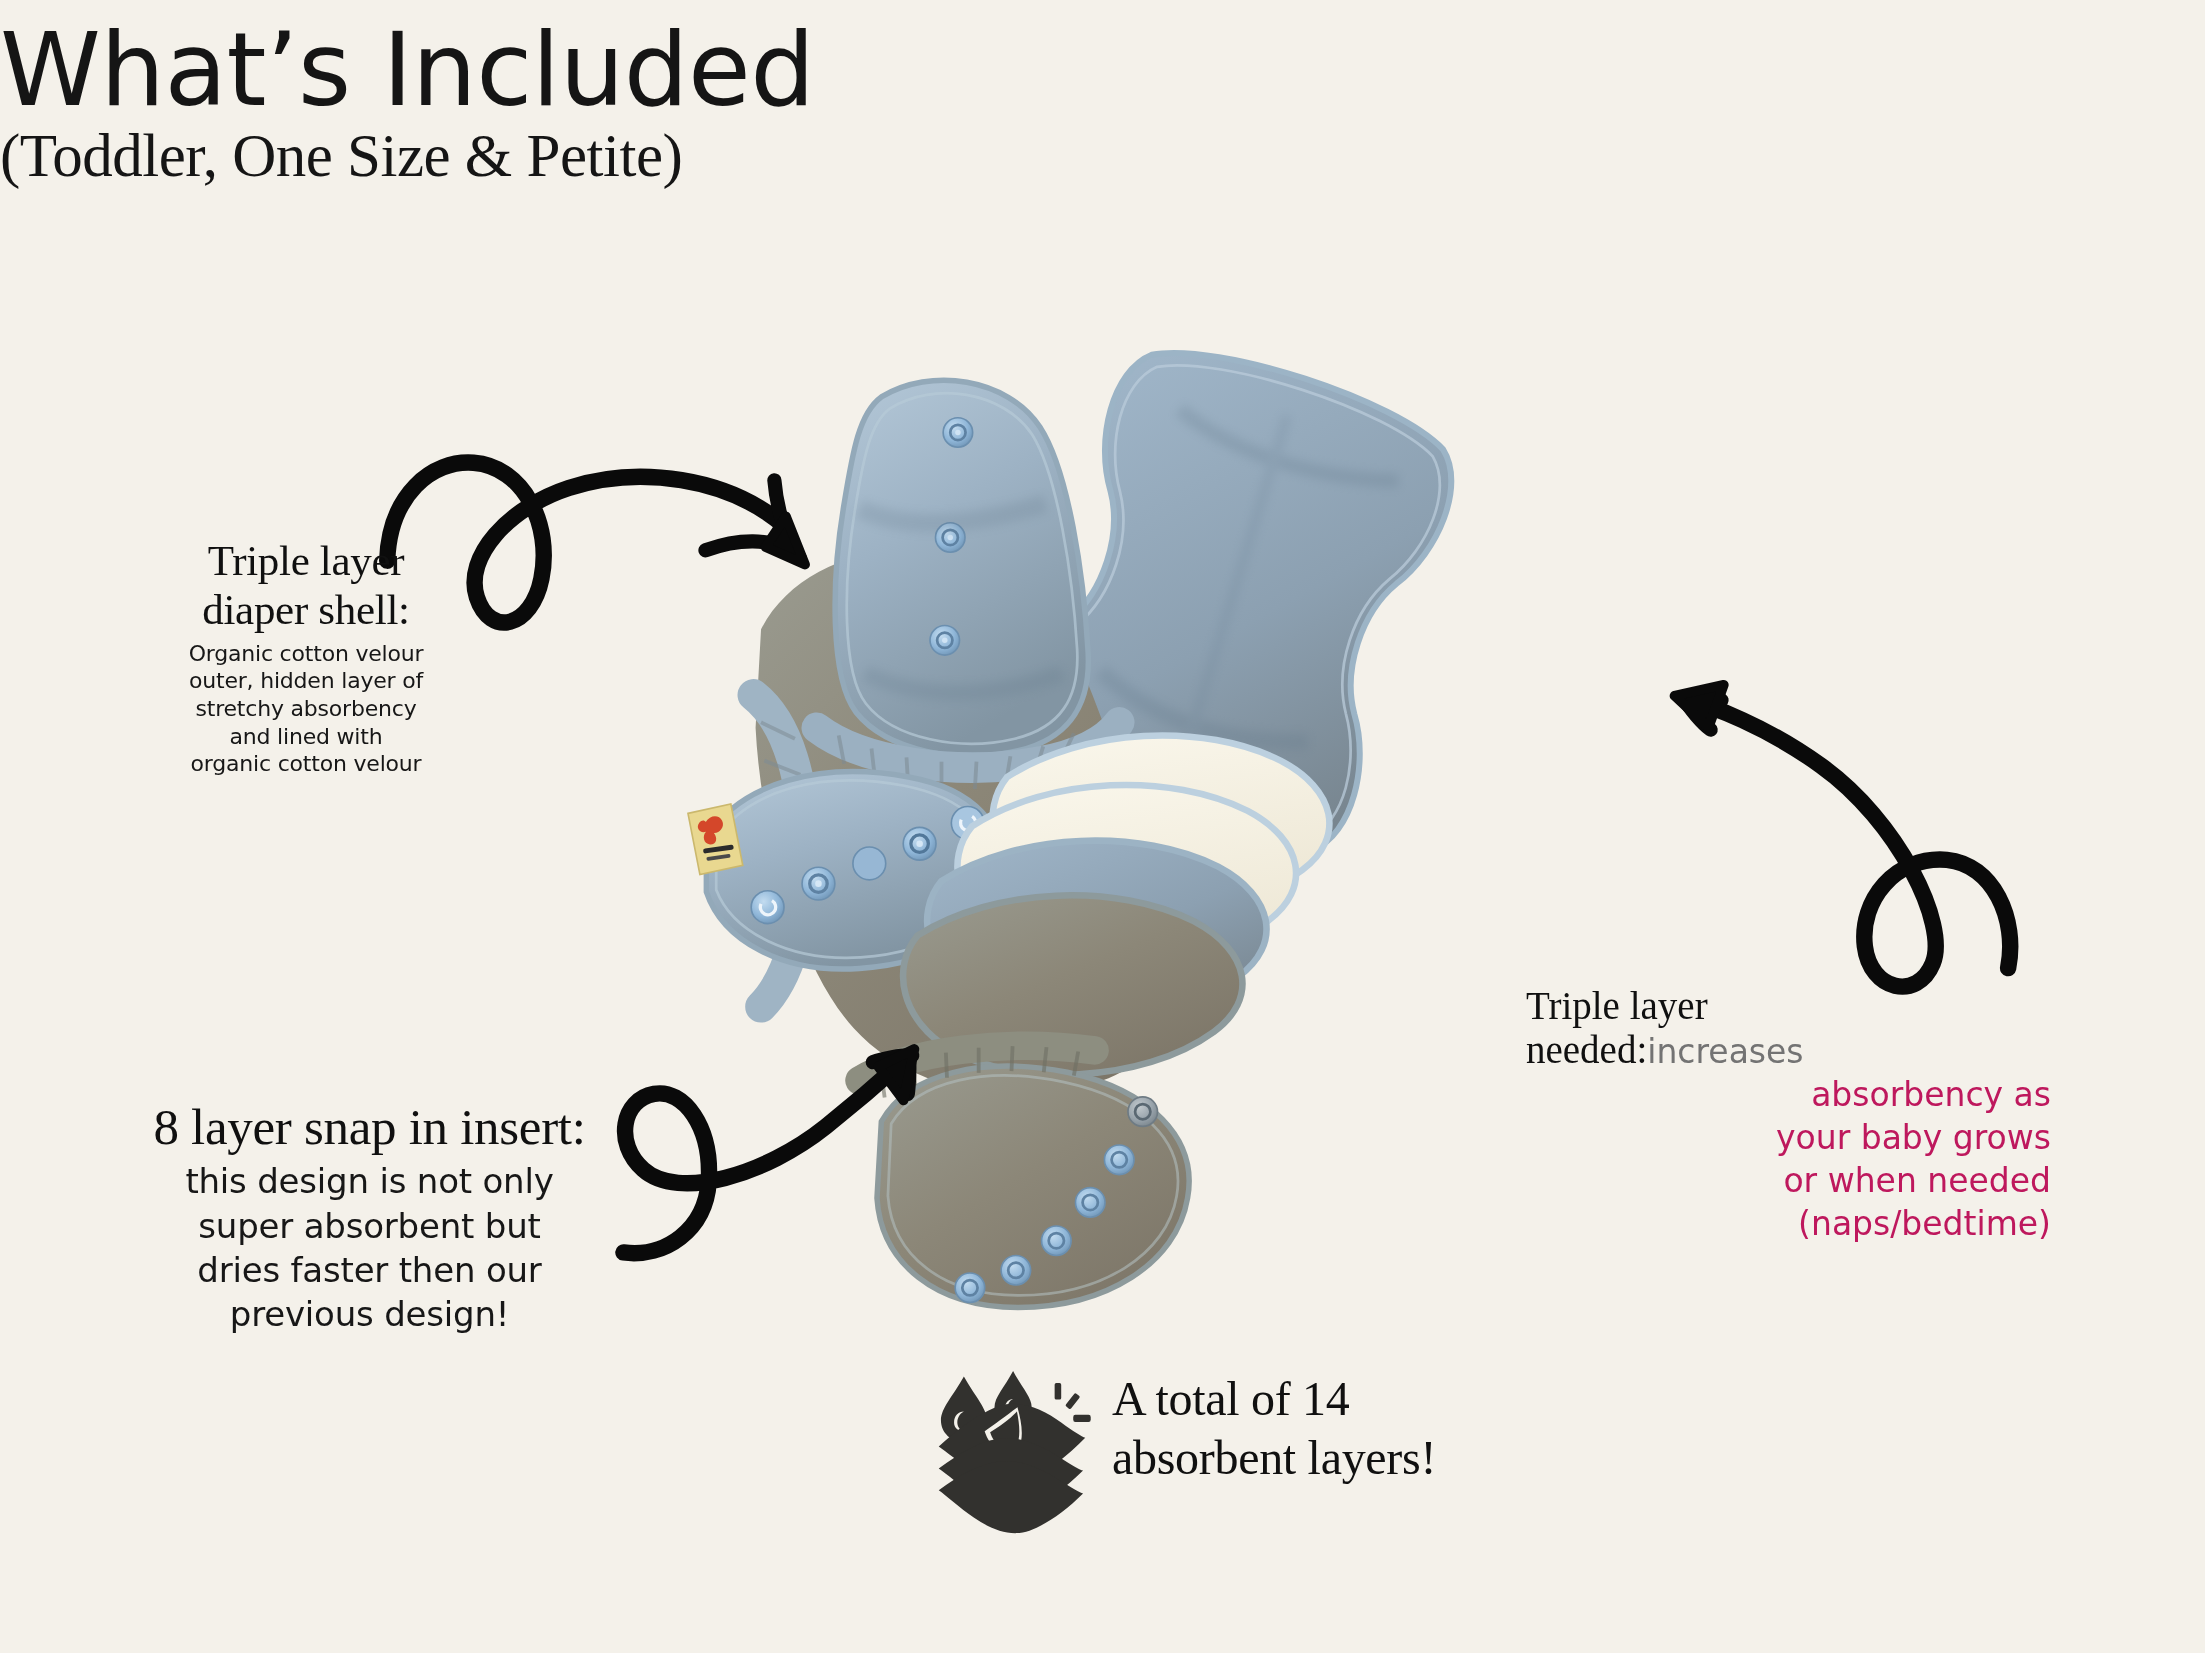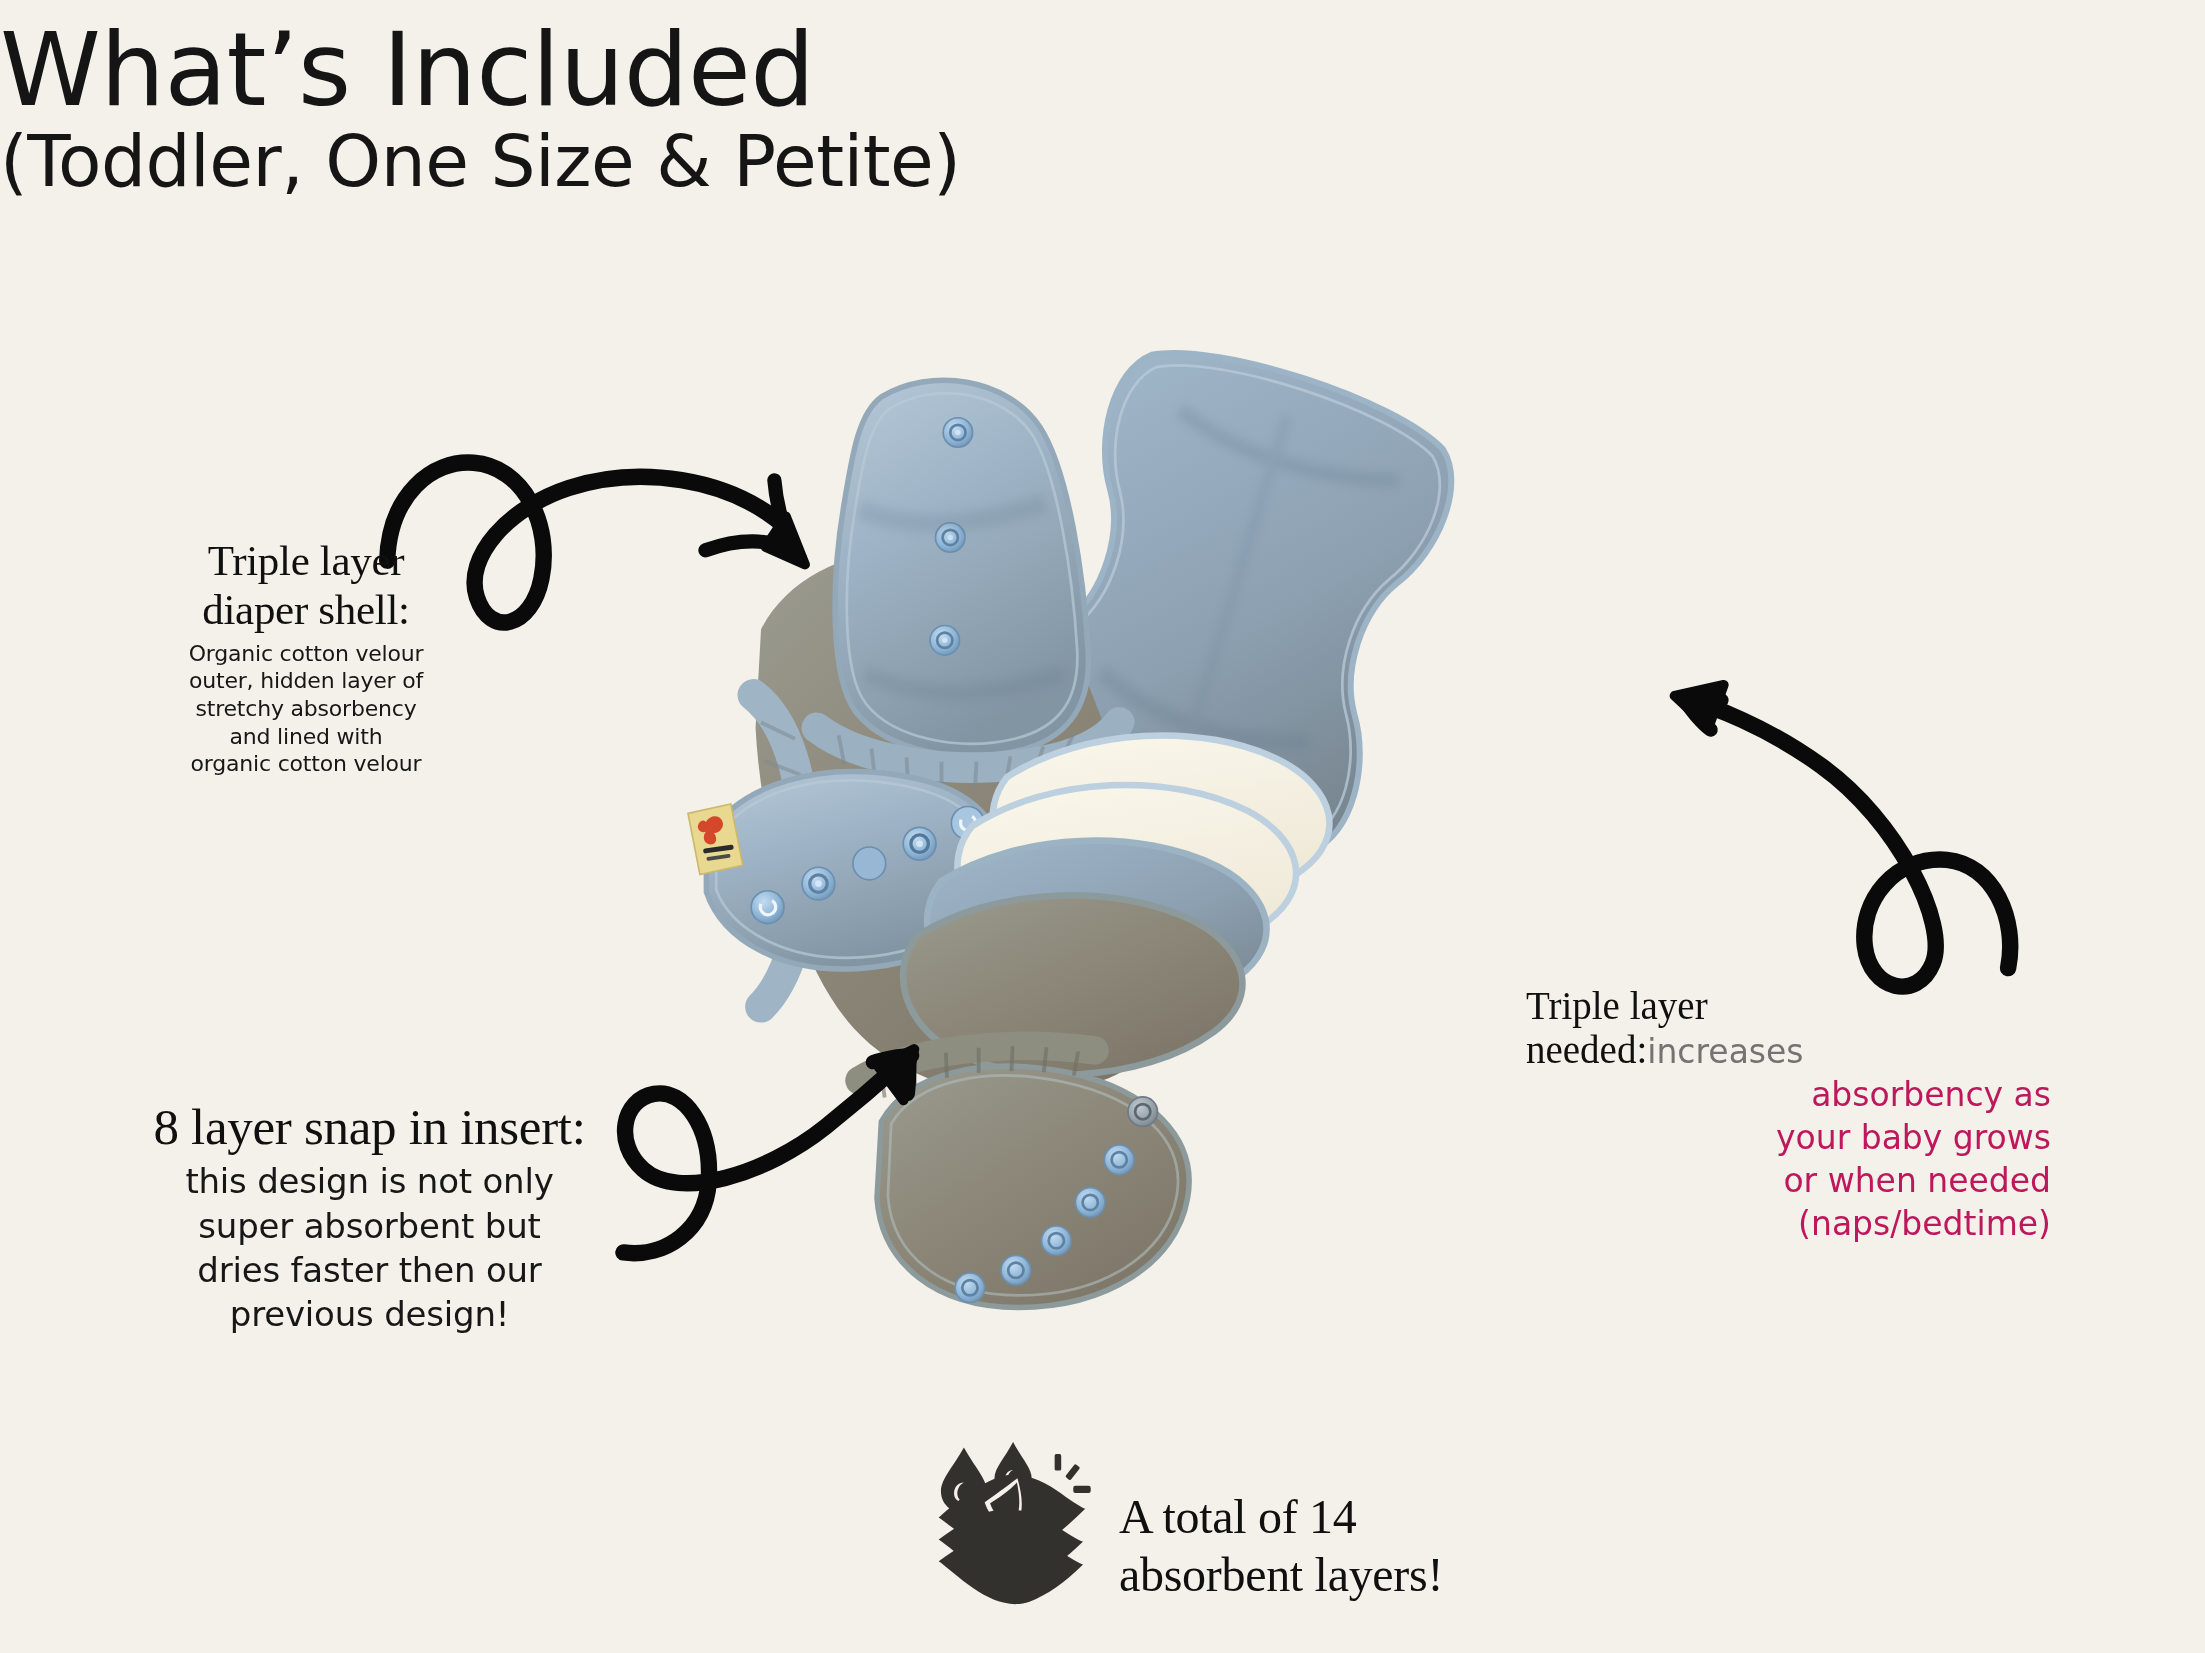--- a/index.html
+++ b/index.html
@@ -17,21 +17,21 @@
   #title-block{
     position:absolute;left:0;right:0;top:16px;
     text-align:left;
     font-family:"DejaVu Sans", sans-serif;
     font-weight:400;
     letter-spacing:-0.5px;
     line-height:1.06;
     color:#151515;
   }
   #title-line-1{font-size:102px;display:block;}
-  #title-line-2{font-size:71px;display:block;}
+  #title-line-2{font-size:61px;display:block;font-family:Liberation Serif, serif;}
 
   
   .callout{position:absolute;}
   .callout .head{
     font-family:"Liberation Serif", serif;
     font-weight:400;
     color:#101010;
     letter-spacing:-0.3px;
   }
   .callout .body{
@@ -67,22 +67,22 @@
   #callout-booster .rt-lead{
     font-family:"DejaVu Sans", sans-serif;font-size:33px;color:#737373;
   }
   #callout-booster .rt-body{
     font-family:"DejaVu Sans", sans-serif;font-size:33px;line-height:1.30;
     color:#be185d;display:block;text-align:right;margin-top:1.1px;
   }
 
   
   #total-block{
-    position:absolute;left:930px;top:1441px;
-    display:flex;align-items:flex-end;gap:25px;
+    position:absolute;left:930px;top:1370px;
+    display:flex;align-items:flex-start;gap:18px;
   }
   #layers-icon{width:164px;height:164px;flex:0 0 auto;}
   #total-text{
     font-family:"Liberation Serif", serif;
     font-size:48px;line-height:1.22;color:#101010;
     white-space:pre-line;
     letter-spacing:-0.3px;
   }
 
   

